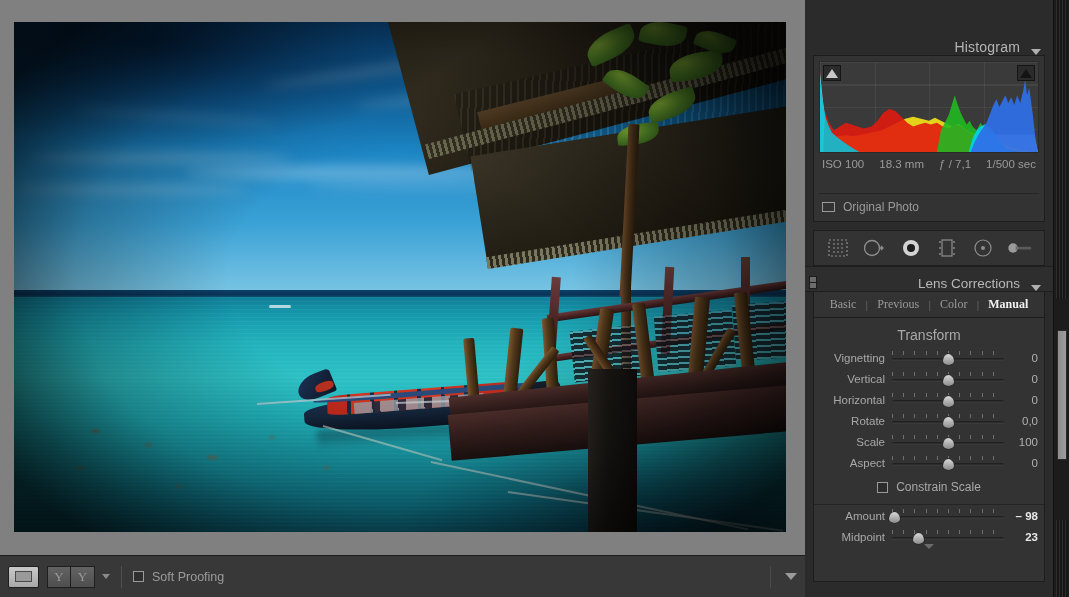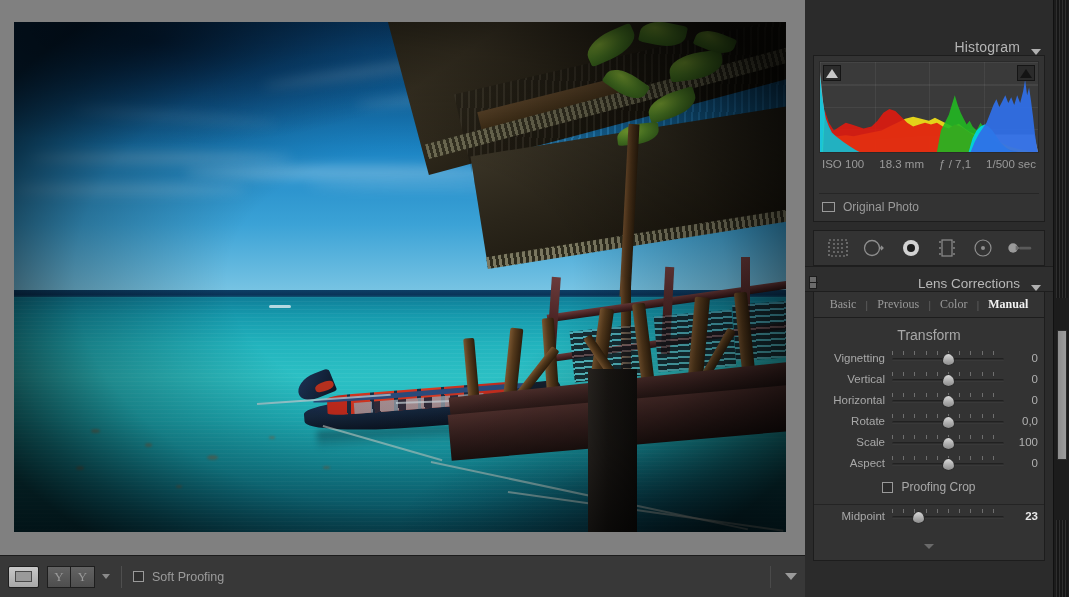--- a/index.html
+++ b/index.html
@@ -704,26 +704,35 @@
         <div class="sl-track-wrap">
           <div class="sl-ticks"></div>
           <div class="sl-track"></div>
           <div class="sl-handle" style="left:50%"></div>
         </div>
         <div class="sl-value">0</div>
       </div>
 
       <div class="checkrow">
         <div class="ck-box"></div>
-        <div class="ck-label">Proofing Crop</div>
+        <div class="ck-label">Constrain Scale</div>
       </div>
 
       <div class="lc-divider"></div>
 
 
+      <div class="slider-row">
+        <div class="sl-label">Amount</div>
+        <div class="sl-track-wrap">
+          <div class="sl-ticks"></div>
+          <div class="sl-track"></div>
+          <div class="sl-handle" style="left:2%"></div>
+        </div>
+        <div class="sl-value bold">– 98</div>
+      </div>
 
       <div class="slider-row">
         <div class="sl-label">Midpoint</div>
         <div class="sl-track-wrap">
           <div class="sl-ticks"></div>
           <div class="sl-track"></div>
           <div class="sl-handle" style="left:24%"></div>
         </div>
         <div class="sl-value bold">23</div>
       </div>

